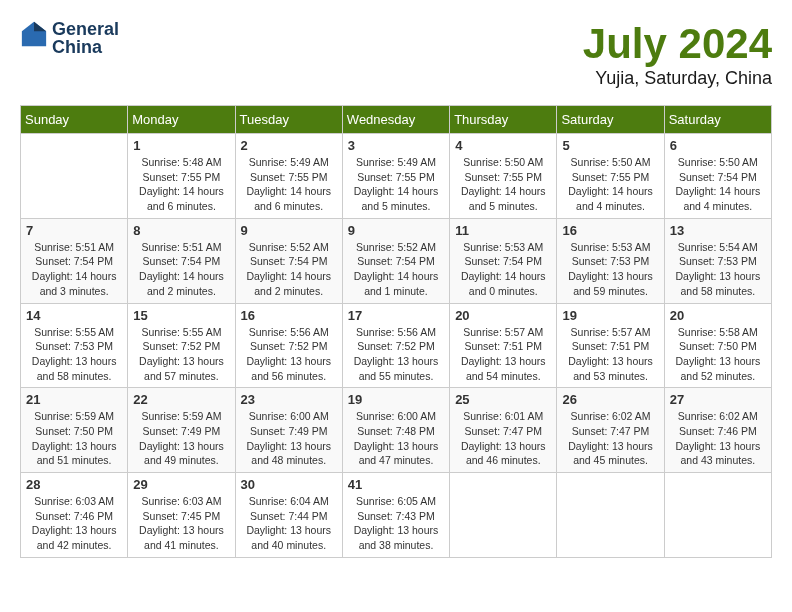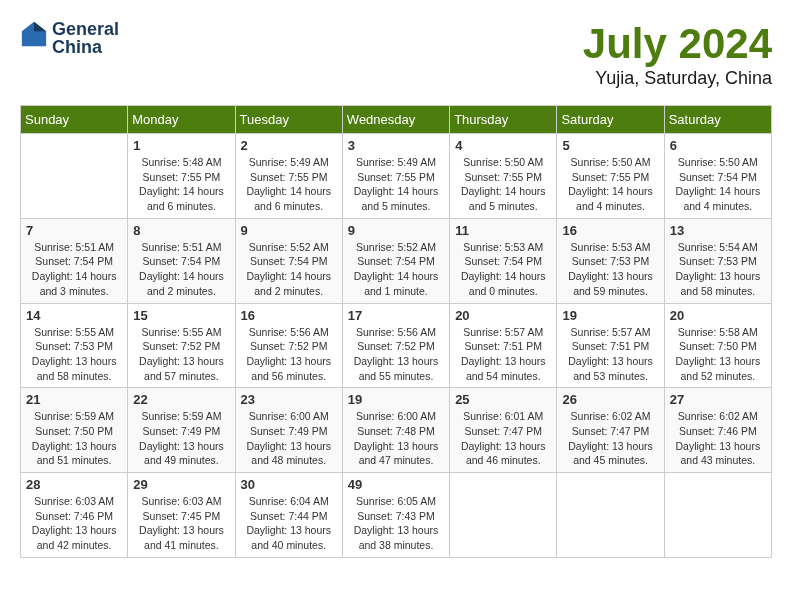--- a/index.html
+++ b/index.html
@@ -249,21 +249,21 @@
         </td>
         <td>
           <span class="day-number">29</span>
           <div class="day-info">Sunrise: 6:03 AM<br>Sunset: 7:45 PM<br>Daylight: 13 hours<br>and 41 minutes.</div>
         </td>
         <td>
           <span class="day-number">30</span>
           <div class="day-info">Sunrise: 6:04 AM<br>Sunset: 7:44 PM<br>Daylight: 13 hours<br>and 40 minutes.</div>
         </td>
         <td>
-          <span class="day-number">49</span>
+          <span class="day-number">41</span>
           <div class="day-info">Sunrise: 6:05 AM<br>Sunset: 7:43 PM<br>Daylight: 13 hours<br>and 38 minutes.</div>
         </td>
         <td class="empty-cell"></td>
         <td class="empty-cell"></td>
         <td class="empty-cell"></td>
       </tr>
     </tbody>
 </table>
 
 </body></html>

